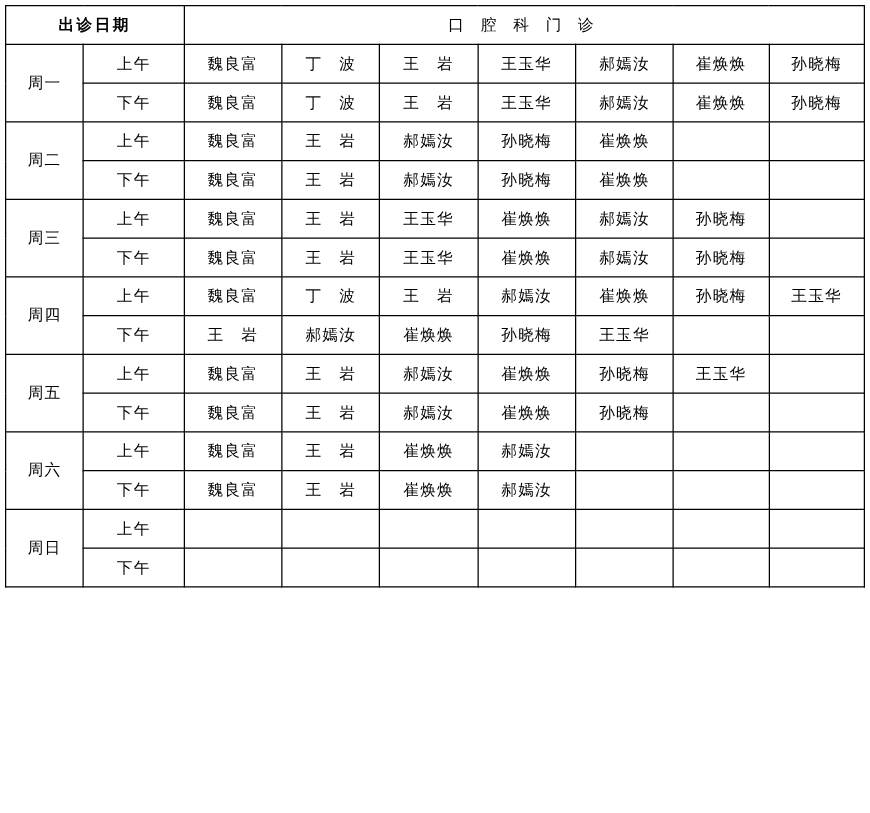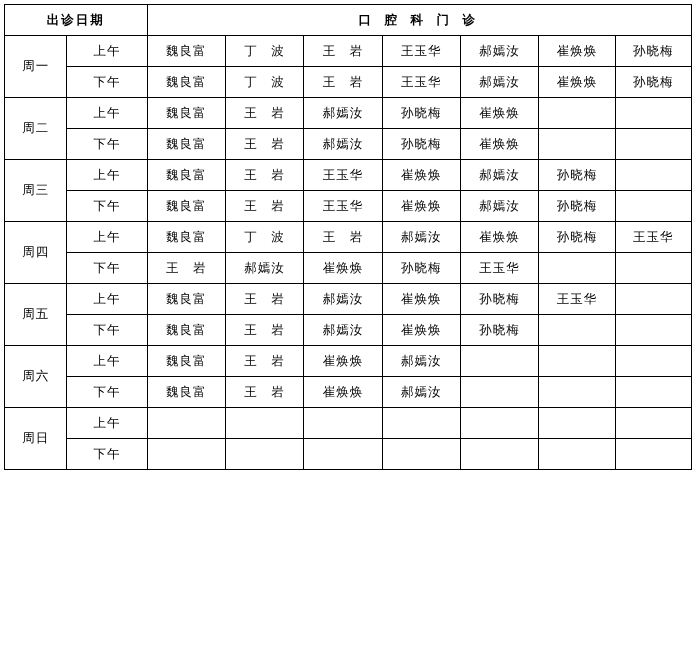--- a/index.html
+++ b/index.html
@@ -38,21 +38,21 @@
   }
   
   td.hdr-date {
     font-size: 15px;
     font-weight: bold;
     letter-spacing: 2px;
     height: 36px;
   }
   td.hdr-title {
     font-size: 17px;
-    font-weight: bold;
+    font-weight: normal;
     letter-spacing: 5px;
     height: 36px;
   }
   
   td.day {
     font-size: 13px;
     font-weight: normal;
     letter-spacing: 1px;
   }
   td.session {

